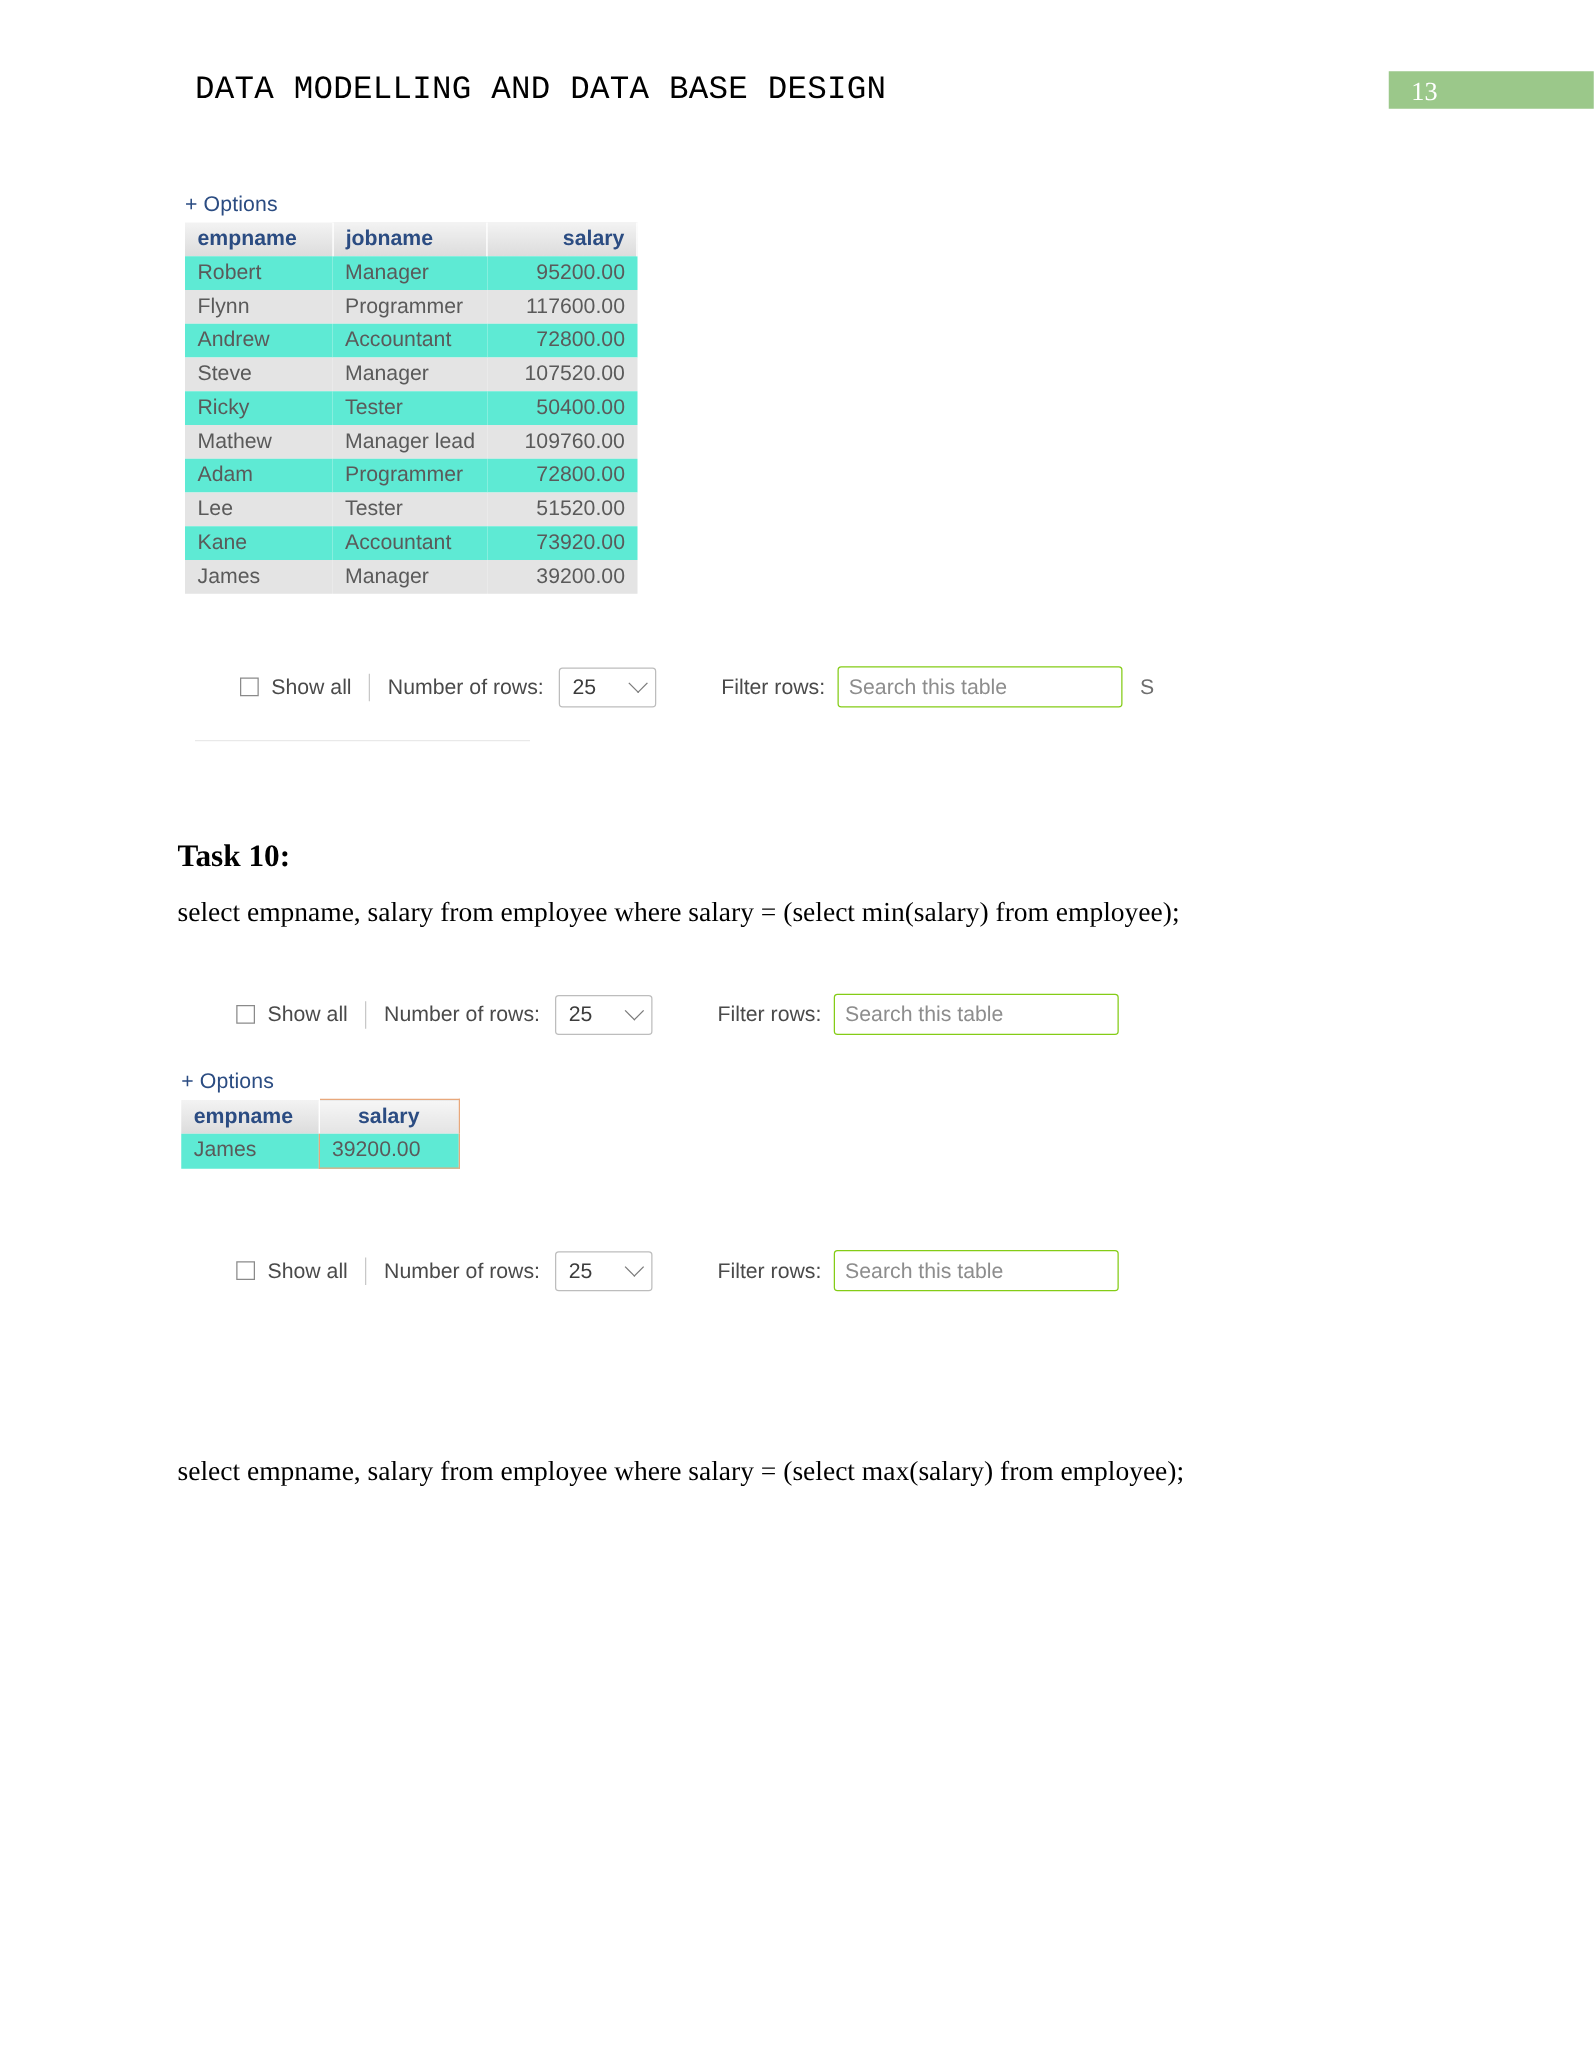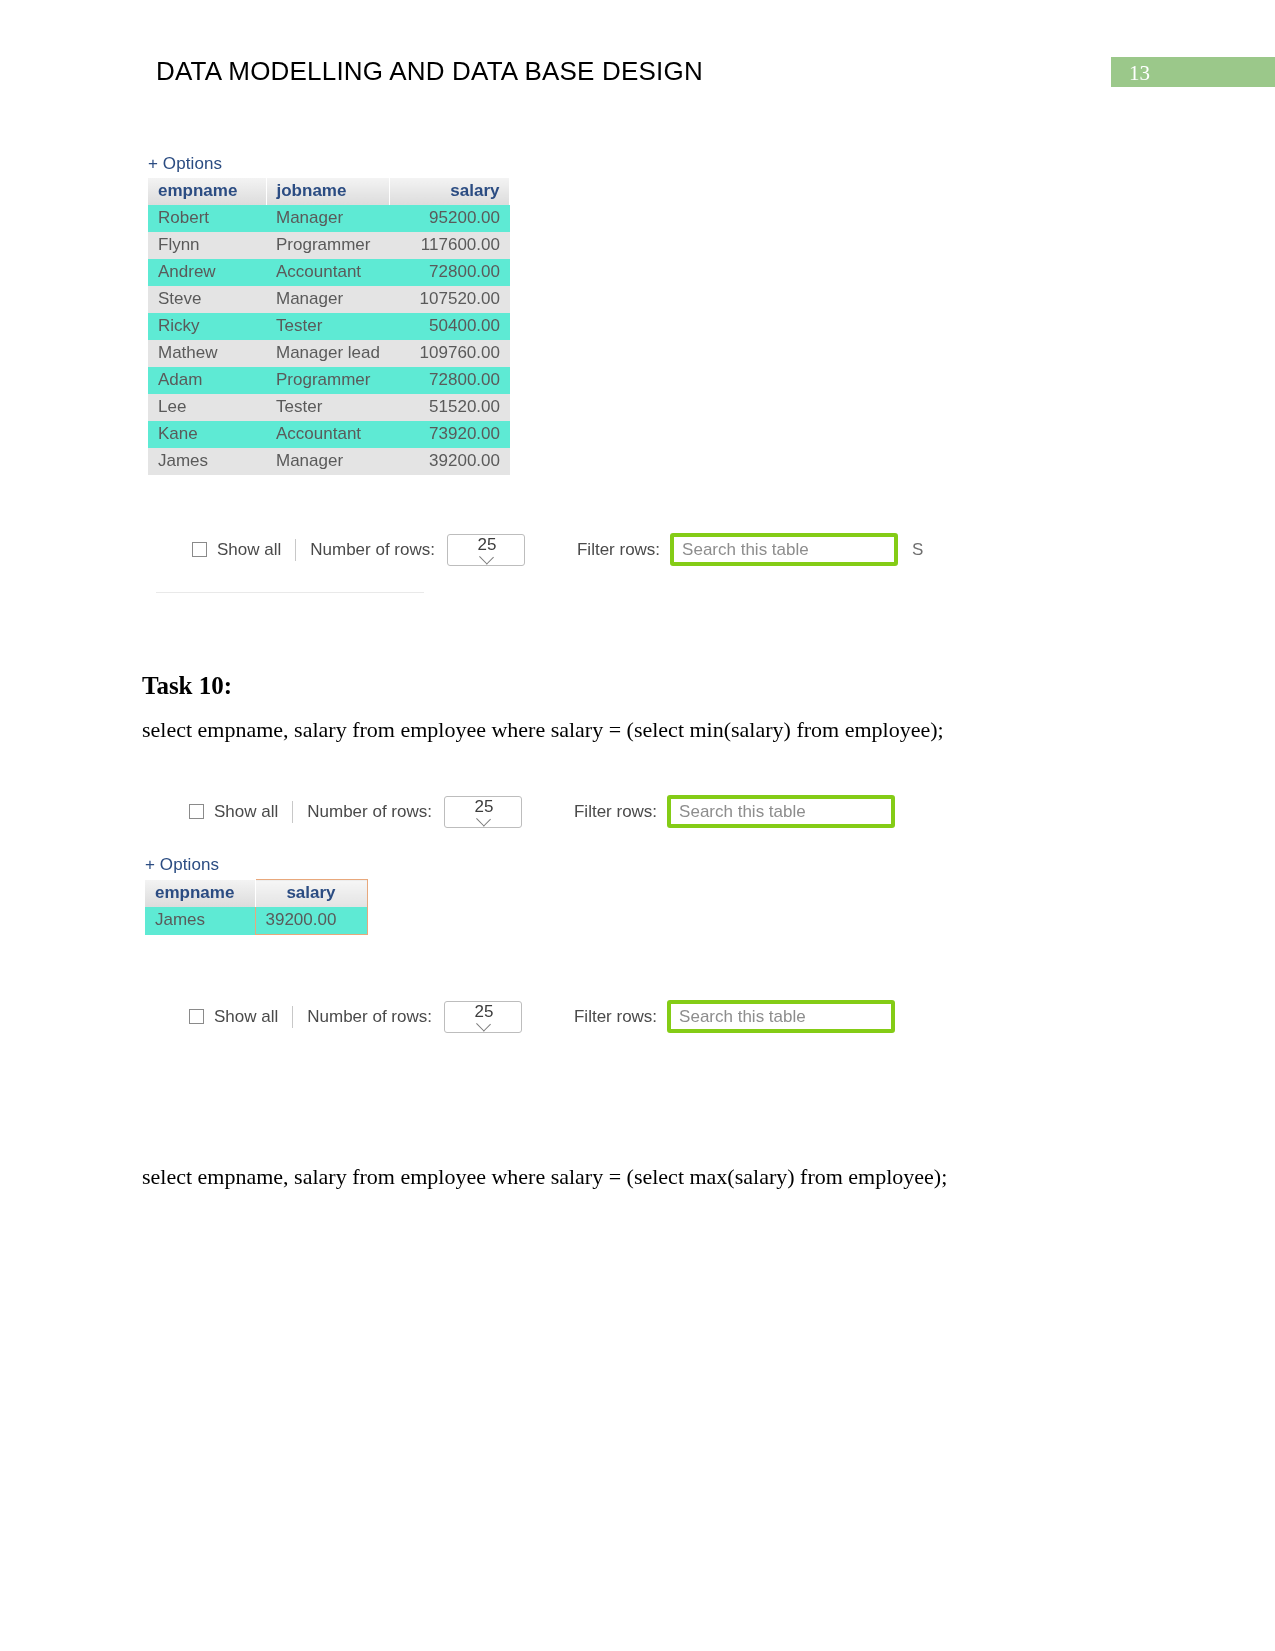--- a/index.html
+++ b/index.html
@@ -16,21 +16,21 @@
   
   .page-header {
     position: absolute;
     top: 0; left: 0; right: 0;
     height: 110px;
   }
   .header-title {
     position: absolute;
     left: 156px;
     top: 56px;
-    font-family: Liberation Sans, sans-serif;
+    font-family: Liberation Mono, monospace;
     font-size: 26px;
     color: #000000;
     letter-spacing: 0.2px;
     white-space: nowrap;
   }
   .page-number-box {
     position: absolute;
     right: 0px;
     top: 57px;
     width: 164px;
@@ -125,34 +125,33 @@
     width: 78px;
     height: 32px;
     border: 1px solid #bdbdbd;
     border-radius: 3px;
     background: #ffffff;
     display: inline-flex;
     align-items: center;
     justify-content: space-between;
     padding: 0 8px 0 10px;
     color: #3c3c3c;
-    flex-direction: column;
   }
   .chev {
     width: 11px; height: 11px;
     border-right: 1.6px solid #7a7a7a;
     border-bottom: 1.6px solid #7a7a7a;
     transform: rotate(45deg) translate(-2px,-2px);
   }
   .filter-label { margin-left: 52px; }
   .search-box {
     margin-left: 10px;
     width: 228px;
     height: 33px;
-    border: 4px solid #84cc16;
+    border: 1px solid #84cc16;
     border-radius: 3px;
     background: #ffffff;
     display: flex;
     align-items: center;
     padding: 0 8px;
     color: #8d8d8d;
   }
   .search-box .ph { color: #8d8d8d; font-size: 17px; }
   .trailing-s {
     margin-left: 14px;

